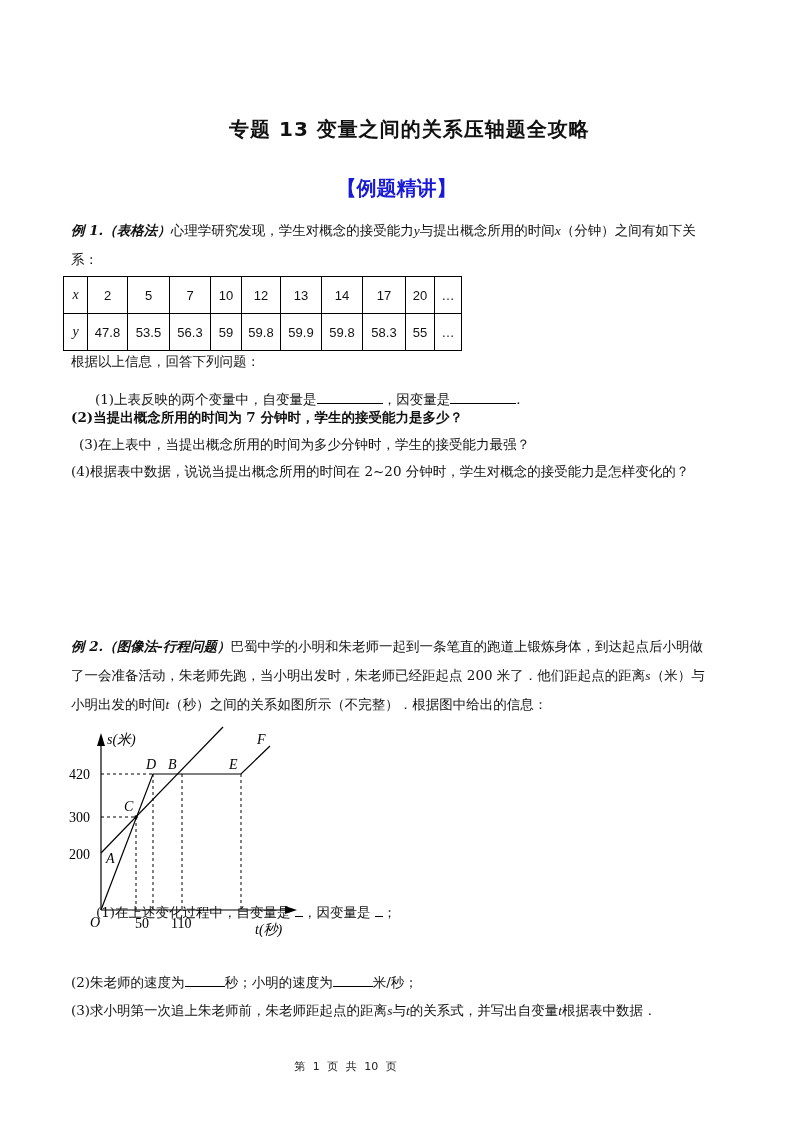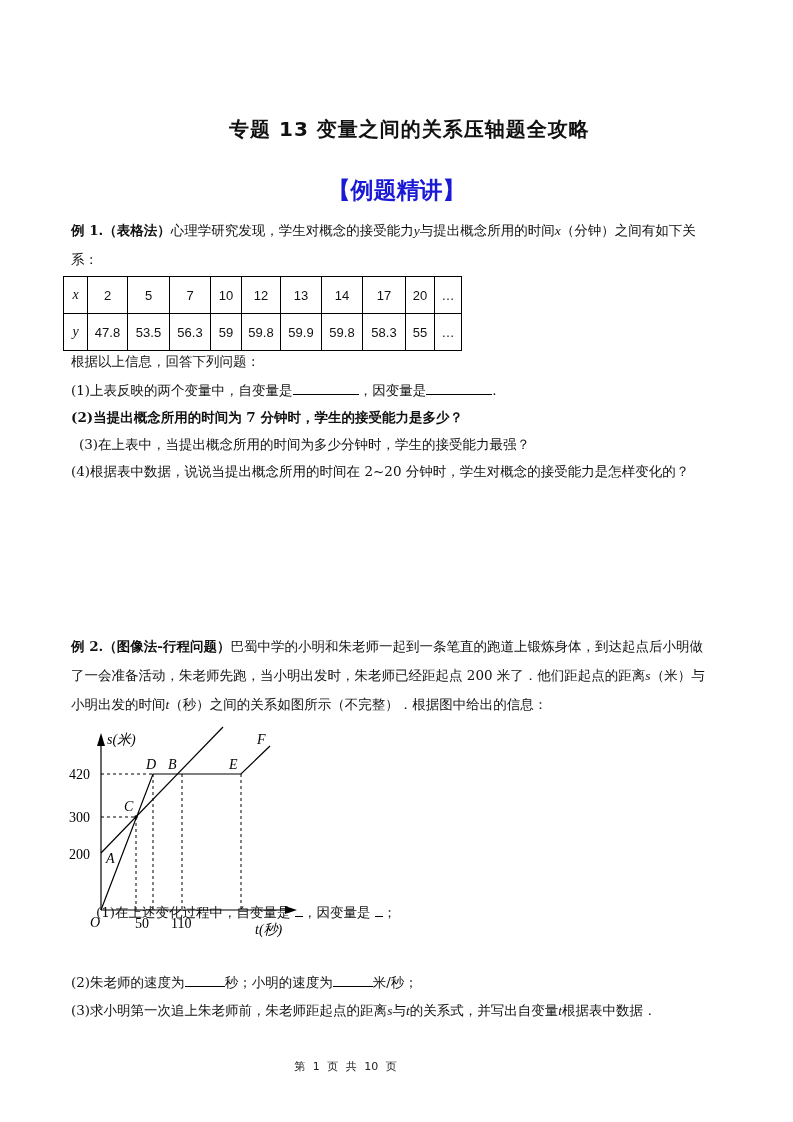--- a/index.html
+++ b/index.html
@@ -2,23 +2,23 @@
 <html><head>
 <meta charset="utf-8">
 <style>
   html, body { margin:0; padding:0; background:#ffffff; }
   body { width:793px; height:1122px; position:relative; overflow:hidden;
          font-family:"DejaVu Serif","Liberation Serif",serif; color:#111; }
   .abs { position:absolute; }
   .title { left:0; width:793px; top:116px; text-align:center; font-family:"DejaVu Sans","Liberation Sans",sans-serif;
            font-weight:bold; font-size:20px; color:#111; letter-spacing:1px;margin-left:13px; }
   .section { left:0; width:793px; top:175px; text-align:center; font-family:"DejaVu Sans","Liberation Sans",sans-serif;
-             font-weight:bold; font-size:23px; color:#1a1ad6; }
+             font-weight:bold; font-size:20px; color:#1a1ad6; }
   .para { left:71px; width:660px; font-size:13.5px; line-height:29px; }
-  .bold { font-weight:bold; }
+  .bold { font-weight:bold;font-style:italic; }
   .it { font-style:italic; font-family:"Liberation Serif",serif; }
   .line { left:71px; font-size:13.5px; line-height:20px; white-space:nowrap; }
   table.data { position:absolute; left:63px; top:276px; border-collapse:collapse; font-family:"Liberation Sans",sans-serif; font-size:13px; }
   table.data td { border:1px solid #000; height:36px; padding:0; text-align:center; }
   table.data td.h { font-family:"Liberation Serif",serif; font-style:italic; font-size:14px; }
   .blank { display:inline-block; border-bottom:1px solid #000; height:14px; vertical-align:baseline; }
   .footer { left:0; width:691px; top:1059px; text-align:center; font-size:11px; font-family:"DejaVu Sans","Liberation Sans",sans-serif; color:#222; word-spacing:4px; }
   svg text { font-family:"Liberation Serif",serif; }
 </style>
 </head>
@@ -57,21 +57,21 @@
     <td>59.9</td>
     <td>59.8</td>
     <td>58.3</td>
     <td>55</td>
     <td>…</td>
   </tr>
 </tbody>
   </table>
 
 <div class="abs line" style="top:351px;">根据以上信息，回答下列问题：</div>
-<div class="abs line" style="top:380px;">
+<div class="abs line" style="top:389px;margin-left:24px;">
   <span>(1)上表反映的两个变量中，自变量是</span><span class="blank" style="width:66px"></span><span>，因变量是</span><span class="blank" style="width:66px"></span><span>.</span>
 </div>
 <div class="abs line" style="top:407px;font-weight:bold;">(2)当提出概念所用的时间为 7 分钟时，学生的接受能力是多少？</div>
 <div class="abs line" style="top:434px;margin-left:8px;">(3)在上表中，当提出概念所用的时间为多少分钟时，学生的接受能力最强？</div>
 <div class="abs line" style="top:461px;">(4)根据表中数据，说说当提出概念所用的时间在 2~20 分钟时，学生对概念的接受能力是怎样变化的？</div>
 
 <div class="abs para" style="top:632px;">
   <span class="bold">例 2.（图像法-行程问题）</span><span>巴蜀中学的小明和朱老师一起到一条笔直的跑道上锻炼身体，到达起点后小明做</span><br>
   <span>了一会准备活动，朱老师先跑，当小明出发时，朱老师已经距起点 200 米了．他们距起点的距离</span><span class="it">s</span><span>（米）与</span><br>
   <span>小明出发的时间</span><span class="it">t</span><span>（秒）之间的关系如图所示（不完整）．根据图中给出的信息：</span>

